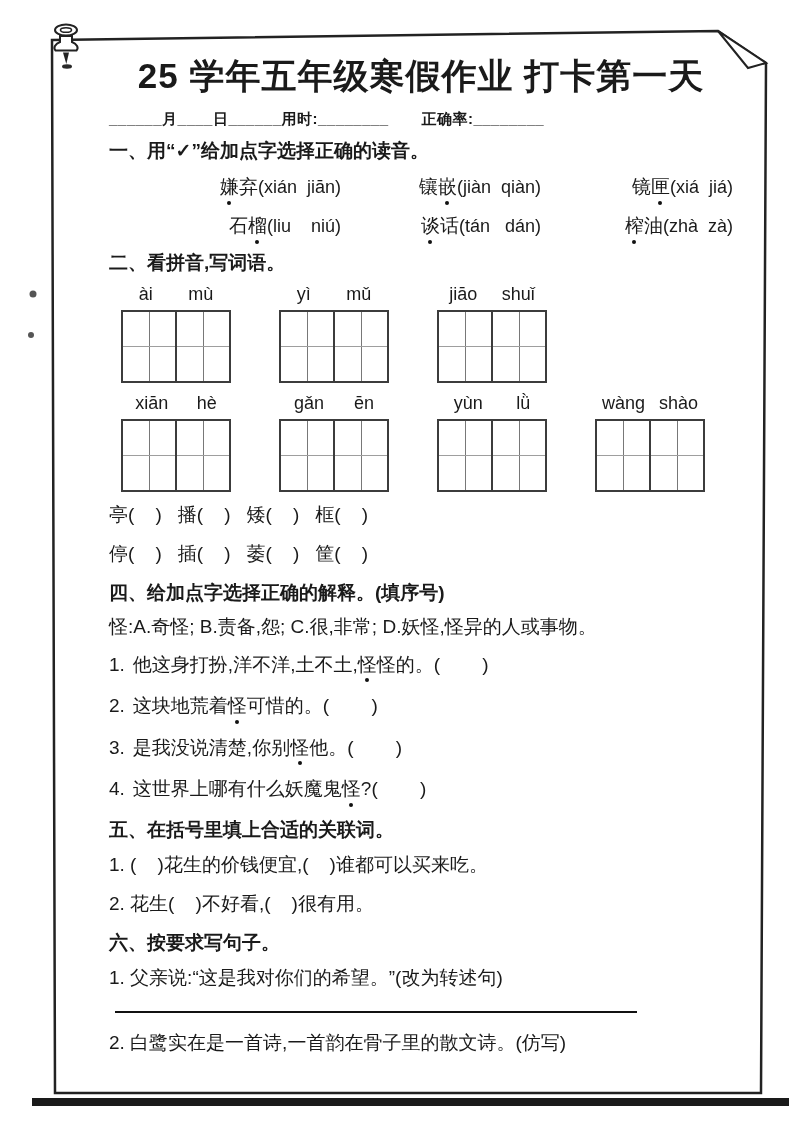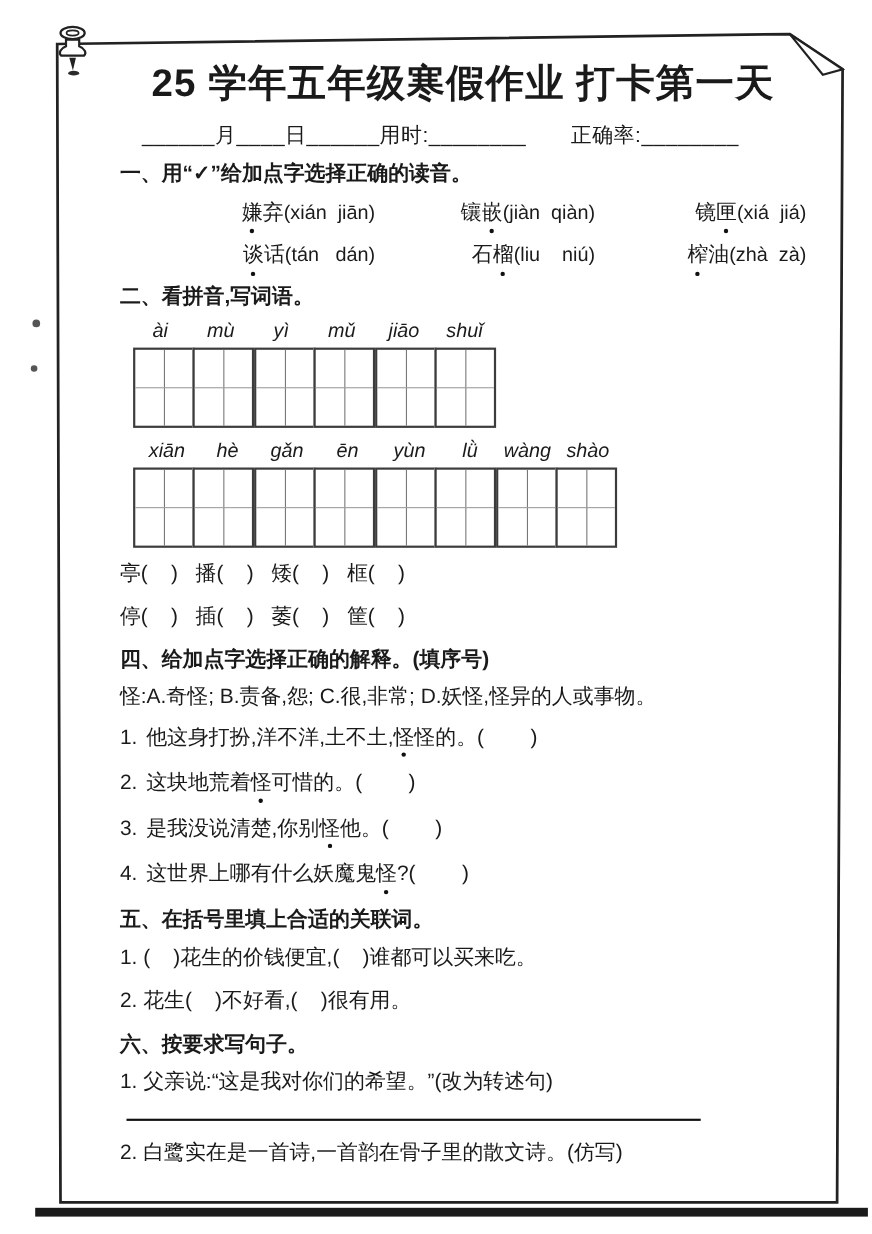--- a/index.html
+++ b/index.html
@@ -12,37 +12,37 @@
 
   
   .pin { position:absolute; left:49px; top:22px; z-index:6; }
 
   
   .content { position:absolute; left:55px; top:42px; width:706px; height:1050px;
              z-index:3; padding:12px 28px 0 54px; }
 
   .title { font-size:35px; font-weight:900; text-align:center; letter-spacing:1px;
            line-height:1.25; margin-bottom:12px; white-space:nowrap; }
-  .meta  { font-size:19px; font-weight:400; white-space:pre; margin-bottom:9px; letter-spacing:.5px;margin-left:20px; }
+  .meta  { font-size:15px; font-weight:700; white-space:pre; margin-bottom:9px; letter-spacing:.5px; }
 
   .sec-head { font-size:19px; font-weight:700; margin:6px 0 8px 0; white-space:nowrap; }
 
   
   .word-row { display:grid; grid-template-columns:220px 200px auto; padding-left:12px;
               font-size:19px; line-height:1.55; margin-bottom:9px;text-align:right; }
   .word-item { white-space:pre; }
   .pinyin-paren { font-size:18px; }
 
   
   .dotc { position:relative; display:inline-block; }
   .dotc::after { content:""; position:absolute; left:50%; bottom:-4px; width:4px; height:4px;
                  border-radius:50%; background:#111; transform:translateX(-50%); }
 
   
-  .grid-row { display:flex; padding-left:12px; margin-bottom:10px;font-style:italic; }
+  .grid-row { display:flex; gap:48px; padding-left:12px; margin-bottom:10px; }
   .pin-labels { display:flex; width:110px; justify-content:space-around;
                 font-size:18px; margin-bottom:5px; }
   .tian-pair { display:flex; }
   .tian { width:56px; height:73px; border:2px solid #3c3c3c; position:relative; background:#fff; }
   .tian + .tian { margin-left:-2px; }
   .tian::before { content:""; position:absolute; left:50%; top:0; bottom:0; width:1px; background:#787878; }
   .tian::after  { content:""; position:absolute; top:50%; left:0; right:0; height:1px; background:#9e9e9e; }
 
   
   .cmp-row { display:flex; gap:16px; font-size:19px; margin-bottom:13px; }
@@ -86,22 +86,22 @@
     <h1 class="title">25 学年五年级寒假作业 打卡第一天</h1>
     <div class="meta">______月____日______用时:________       正确率:________</div>
 
     <div class="sec-head">一、用“✓”给加点字选择正确的读音。</div>
     <div class="word-row">
       <span class="word-item"><span></span><span class="dotc">嫌</span><span>弃</span><span class="pinyin-paren">(xián  jiān)</span></span>
       <span class="word-item"><span>镶</span><span class="dotc">嵌</span><span></span><span class="pinyin-paren">(jiàn  qiàn)</span></span>
       <span class="word-item"><span>镜</span><span class="dotc">匣</span><span></span><span class="pinyin-paren">(xiá  jiá)</span></span>
     </div>
     <div class="word-row">
+      <span class="word-item"><span>石</span><span class="dotc">榴</span><span></span><span class="pinyin-paren">(liu    niú)</span></span>
       <span class="word-item"><span></span><span class="dotc">谈</span><span>话</span><span class="pinyin-paren">(tán   dán)</span></span>
-      <span class="word-item"><span>石</span><span class="dotc">榴</span><span></span><span class="pinyin-paren">(liu    niú)</span></span>
       <span class="word-item"><span></span><span class="dotc">榨</span><span>油</span><span class="pinyin-paren">(zhà  zà)</span></span>
     </div>
 
     <div class="sec-head">二、看拼音,写词语。</div>
     <div class="grid-row">
       <div class="pin-block">
         <div class="pin-labels">
             <span>ài</span>
             <span>mù</span>
           </div>

